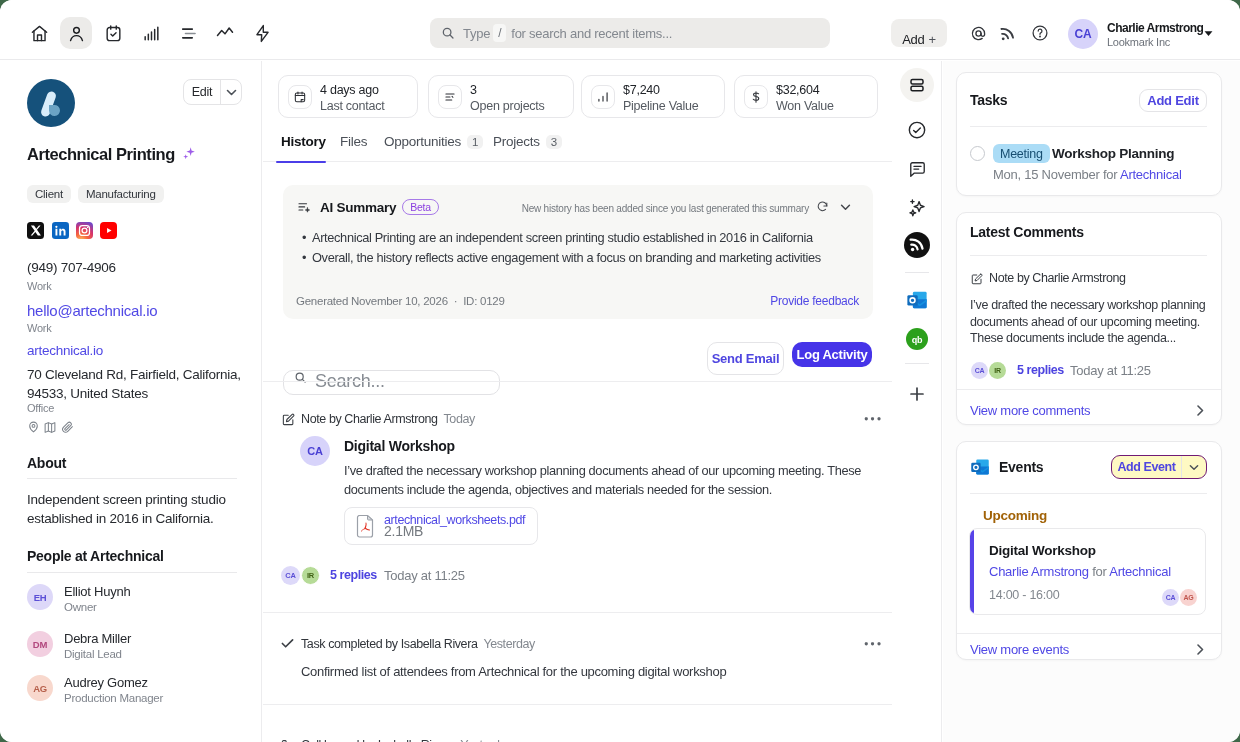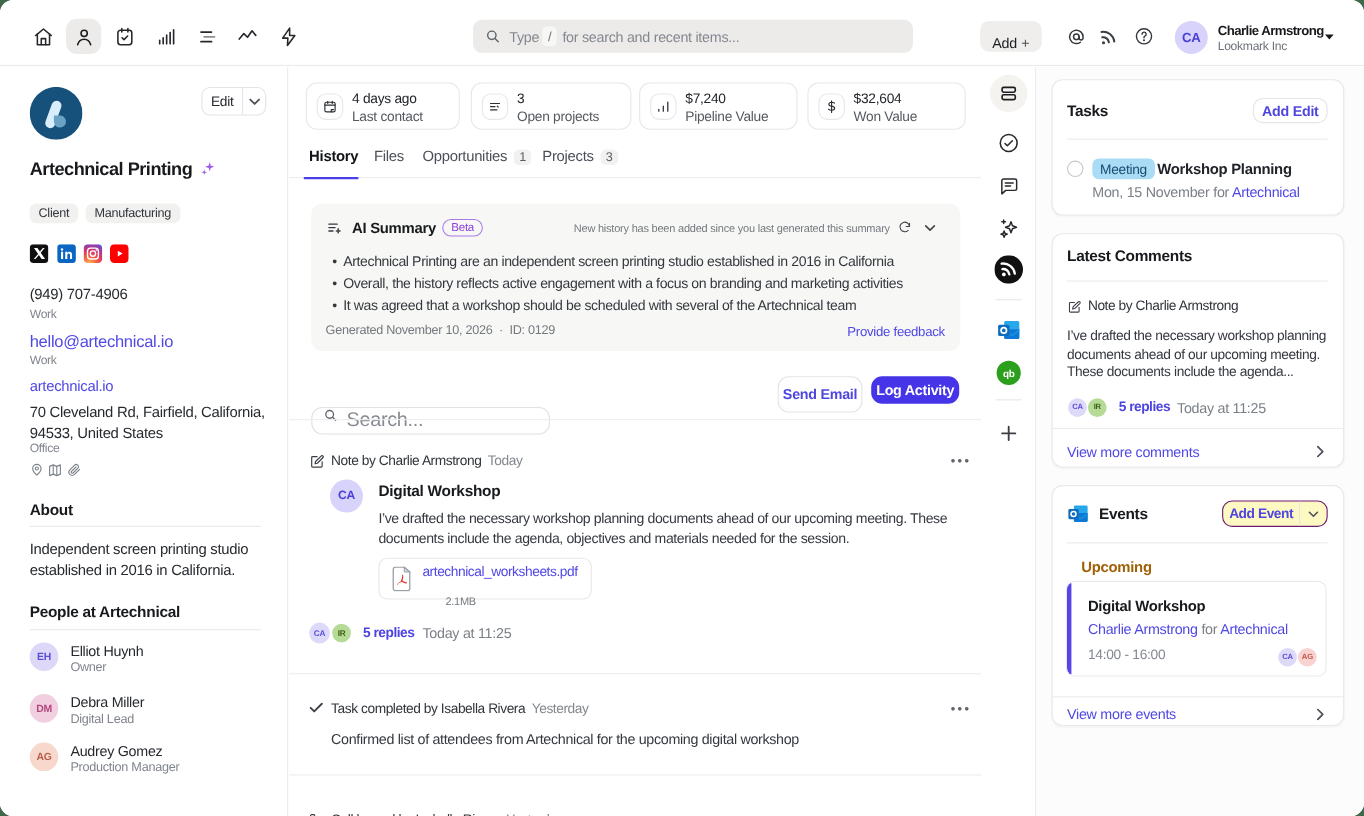--- a/index.html
+++ b/index.html
@@ -315,21 +315,20 @@
     <div class="abs" style="right:64px; top:18px; font-size:10px; letter-spacing:-0.2px; color:#74797f;">New history has been added since you last generated this summary</div>
     <svg class="abs" style="right:44px; top:15px;" width="13" height="13" viewBox="0 0 24 24" fill="none" stroke="#44474c" stroke-width="1.9" stroke-linecap="round" stroke-linejoin="round">
           <path d="M20 11a8 8 0 1 0-2.3 6.3"></path>
           <path d="M20 5.5V11h-5.5"></path>
         </svg>
     <svg class="abs" style="right:22px; top:19px;" width="11" height="7" viewBox="0 0 12 8" fill="none" stroke="#44474c" stroke-width="1.7" stroke-linecap="round" stroke-linejoin="round">
           <path d="m1.5 1.5 4.5 4.5 4.5-4.5"></path>
         </svg>
     <div class="aib" style="top:45px;">Artechnical Printing are an independent screen printing studio established in 2016 in California</div>
     <div class="aib" style="top:65px;">Overall, the history reflects active engagement with a focus on branding and marketing activities</div>
-    <div class="aib" style="top:85px;">It was agreed that a workshop should be scheduled with several of the Artechnical team</div>
     <div class="abs" style="left:13px; top:110px; font-size:11.5px; color:#74797f;">Generated November 10, 2026&nbsp;&nbsp;·&nbsp;&nbsp;ID: 0129</div>
     <div class="abs" style="right:14px; top:109px; font-size:12px; color:#5048e5;">Provide feedback</div>
   </div>
 
   <div class="srch">
     <svg style="margin-left:10px;" width="13" height="13" viewBox="0 0 24 24" fill="none" stroke="#5e636a" stroke-width="2.2" stroke-linecap="round">
           <circle cx="10.5" cy="10.5" r="6.5"></circle>
           <path d="m15.5 15.5 5 5"></path>
         </svg>
     <span style="margin-left:8px;">Search...</span>
@@ -348,21 +347,21 @@
   <div class="avatar abs" style="left:37px; top:375px; width:30px; height:30px; font-size:11px; background:#d7d3fa; color:#4a40d4;">CA</div>
   <div class="abs" style="left:81px; top:377px; font-size:14px; font-weight:bold; color:#17191d;">Digital Workshop</div>
   <div class="abs" style="left:81px; top:400px; font-size:12.8px; letter-spacing:-0.35px; color:#34383f; line-height:19px;">I’ve drafted the necessary workshop planning documents ahead of our upcoming meeting. These<br>documents include the agenda, objectives and materials needed for the session.</div>
   <div class="abs" style="left:81px; top:446px; width:194px; height:38px; border:1px solid #e7e7ea; border-radius:8px;">
     <svg class="abs" style="left:11px; top:7px;" width="18" height="23" viewBox="0 0 18 23">
           <path d="M1.5 2.5A2 2 0 0 1 3.5.5h8L16.5 5v15a2 2 0 0 1-2 2h-11a2 2 0 0 1-2-2v-17.5z" fill="#fff" stroke="#9ba0a8" stroke-width="1.2"></path>
           <path d="M11.5.5 16.5 5h-4a1 1 0 0 1-1-1V.5z" fill="#d7dade" stroke="#9ba0a8" stroke-width="1"></path>
           <path d="M5.2 16.8c-.6-.8 1.7-2.6 3-3.2 1-2 1.7-4.3 1.3-5.4-.2-.6.6-.9.9-.3.5 1 .1 3-.5 4.8.9 1.2 2.7 1.5 3.7 1.7.8.2.5 1.1-.5 1-1.2-.1-2.9-.7-3.8-1.5-1 .4-2 .7-2.8 1.4-.7.8-1 1.8-1.3 1.5z" fill="#e23325"></path>
         </svg>
     <div class="abs" style="left:39px; top:5px; font-size:12.5px; letter-spacing:-0.4px; color:#5048e5;">artechnical_worksheets.pdf</div>
-    <div class="abs" style="left:39px; top:34px; font-size:10px; color:#74797f;margin-left:21px;">2.1MB</div>
+    <div class="abs" style="left:39px; top:15px; font-size:14px; color:#74797f;">2.1MB</div>
   </div>
   <div class="avatar abs" style="left:18px; top:505px; width:19px; height:19px; font-size:7.5px; background:#ddd9f9; color:#5b4fd6;">CA</div>
   <div class="avatar abs" style="left:38px; top:505px; width:19px; height:19px; font-size:7.5px; background:#b6db97; color:#3f6114; border:1.5px solid #fff;">IR</div>
   <div class="abs" style="left:67px; top:507px; font-size:12.5px; letter-spacing:-0.45px; font-weight:bold; color:#4d44e0;">5 replies</div>
   <div class="abs" style="left:121px; top:507px; font-size:13px; color:#7b8087;">Today at 11:25</div>
 
   <div class="cdiv" style="top:551px;"></div>
 
   <svg class="abs" style="left:18px; top:577px;" width="13" height="11" viewBox="0 0 14 11" fill="none" stroke="#3c4046" stroke-width="1.8" stroke-linecap="round" stroke-linejoin="round">
         <path d="m1.5 5.5 3.5 3.5L12.5 1.5"></path>

